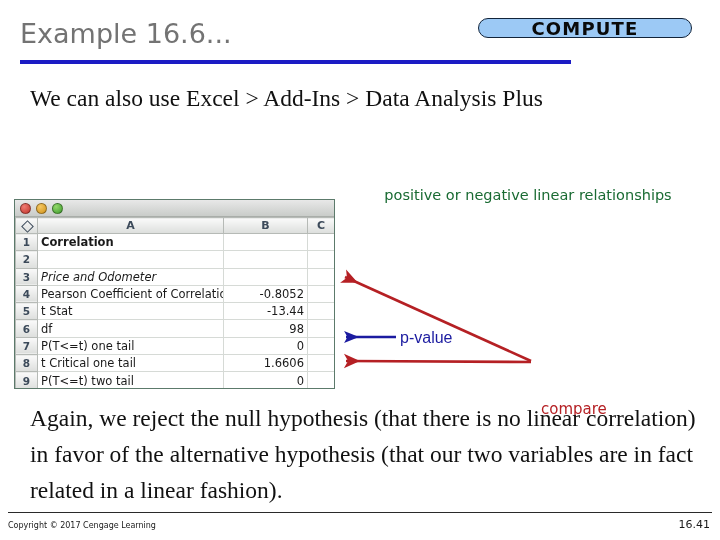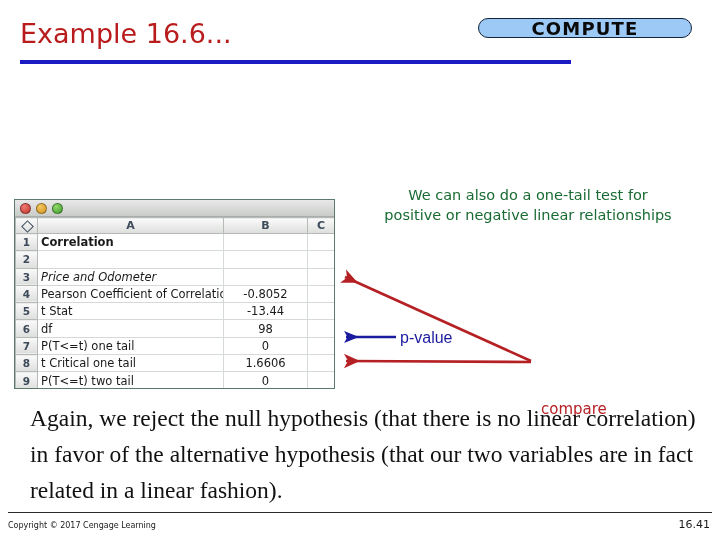--- a/index.html
+++ b/index.html
@@ -16,21 +16,21 @@
     font-family: "Liberation Serif", serif;
   }
 
   
   #slide-title {
     position: absolute;
     left: 20px;
     top: 18px;
     font-family: "DejaVu Sans", sans-serif;
     font-size: 27px;
-    color: #b91c1c;
+    color: #737373;
     letter-spacing: 0px;
     white-space: nowrap;
   }
   #title-rule {
     position: absolute;
     left: 20px;
     top: 60px;
     width: 551px;
     height: 4px;
     background: #1B1BC4;
@@ -159,21 +159,21 @@
   }
   #sheet-grid td.rowhdr {
     background: linear-gradient(#FAFAFA, #DCDEDC);
     border: 1px solid #B6BAB6;
     text-align: center;
     font-weight: bold;
     font-size: 10.5px;
     color: #3C4A5A;
     padding: 0;
   }
-  #sheet-grid td.num { text-align: center; }
+  #sheet-grid td.num { text-align: right; }
   .cell-bold   { font-weight: bold; }
   .cell-italic { font-style: italic; margin-left: 29px; }
 
   
   .corner-cell {
     background: linear-gradient(#FAFAFA, #DCDEDC);
     border: 1px solid #B6BAB6;
     position: relative;
   }
   .corner-cell i {
@@ -246,24 +246,26 @@
 <body>
 
 <div id="slide-title">Example 16.6...</div>
 <div id="title-rule"></div>
 
 <div id="compute-badge">
   <span class="lbl">COMPUTE</span>
 </div>
 
 <div class="body-para" id="para-top">
+  <div>
+    <span>We can also use Excel &gt; Add-Ins &gt; Data Analysis Plus</span>
+  </div>
 </div>
 
 <div id="green-note">
-  <div>We can also do a one-tail test for</div>
   <div>positive or negative linear relationships</div>
 </div>
 
 <div id="sheet-window">
   <div id="sheet-titlebar">
     <span class="win-dot close"></span>
     <span class="win-dot min"></span>
     <span class="win-dot max"></span>
   </div>
 

